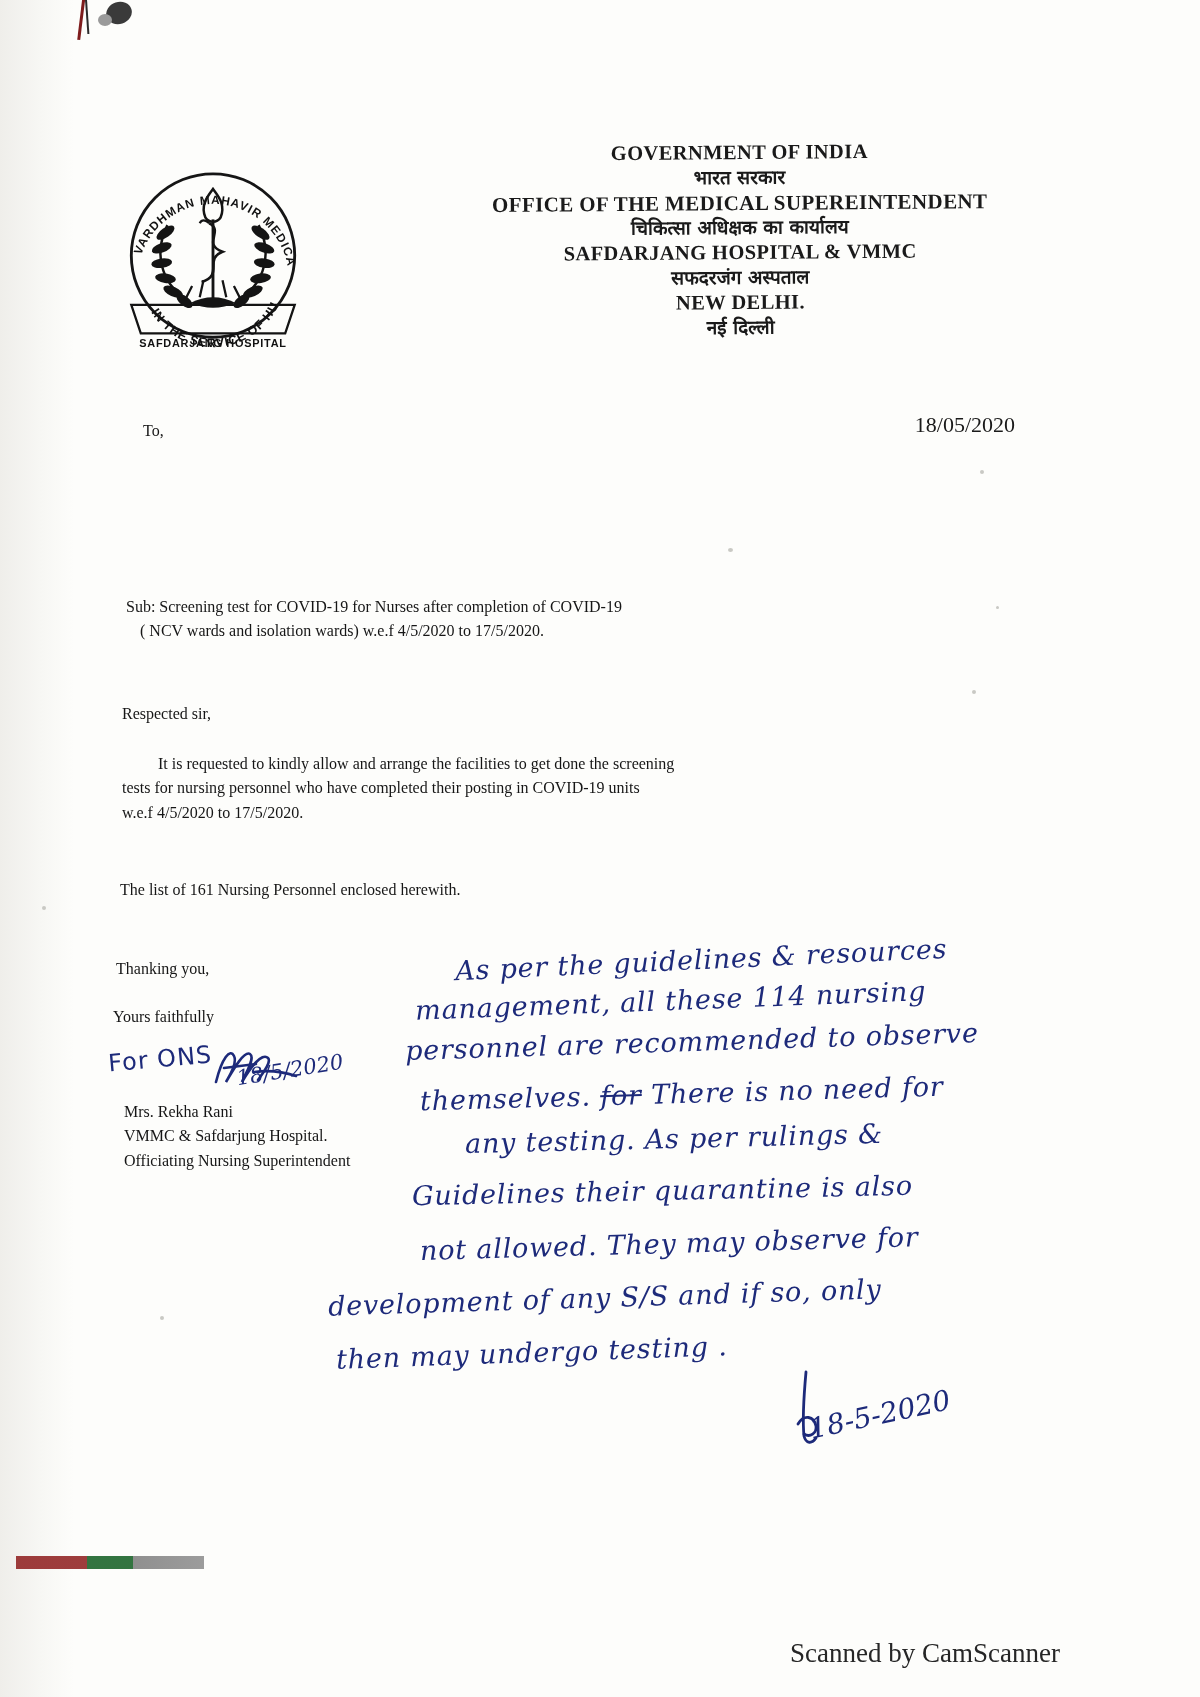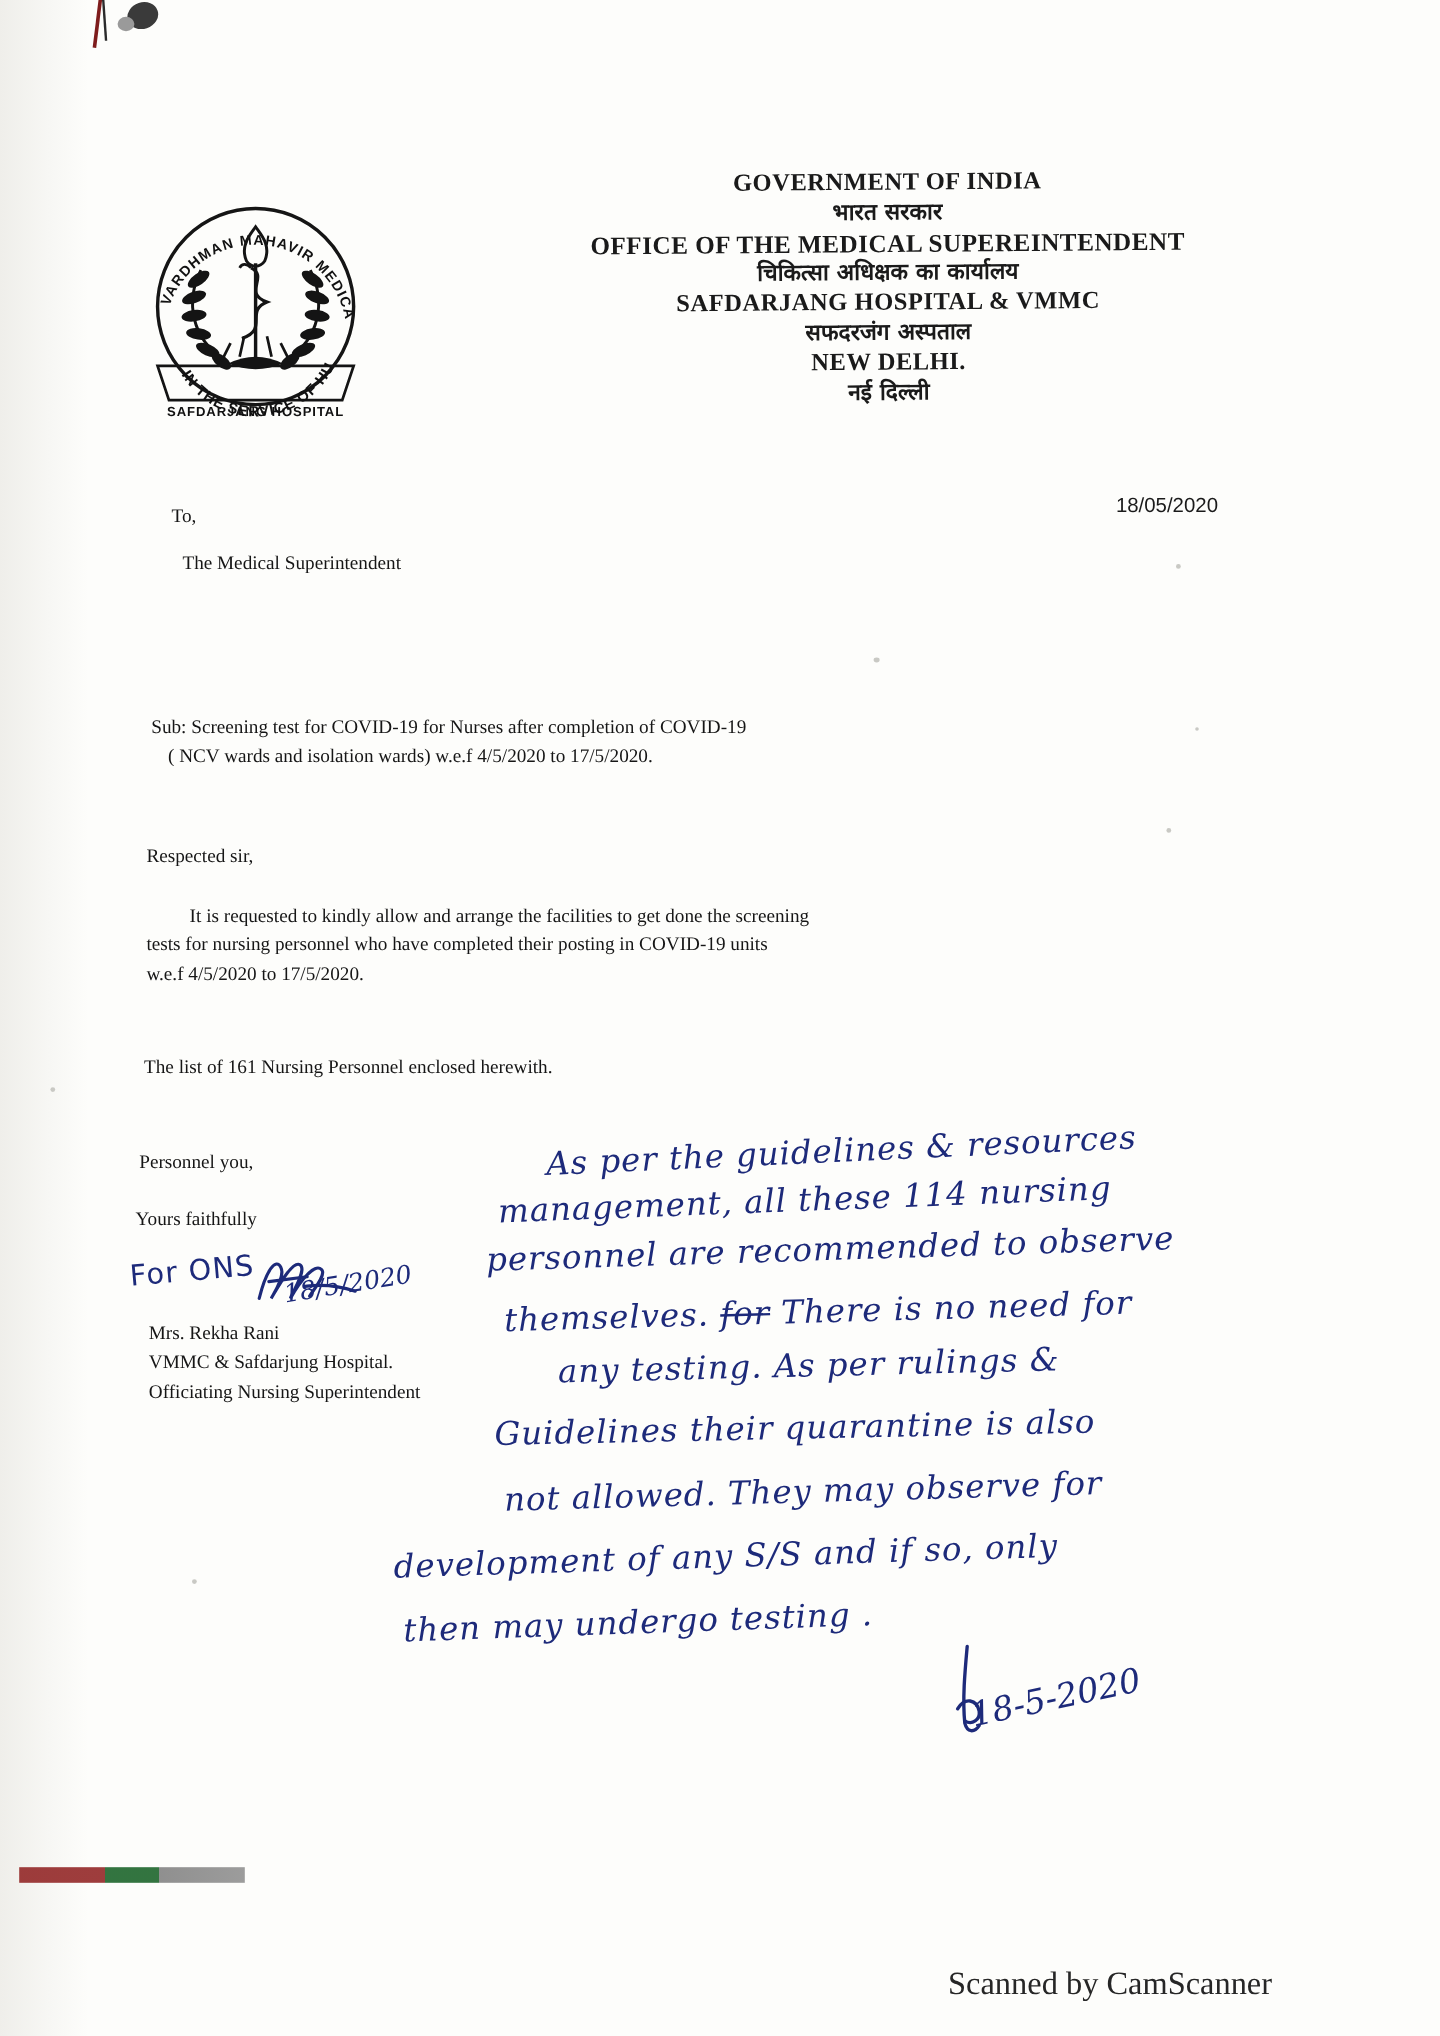--- a/index.html
+++ b/index.html
@@ -115,22 +115,22 @@
     font-family: "Liberation Serif", serif;
     font-size: 16px;
     color: #161616;
   }
   .lineblk { position: absolute; }
   .lineblk .line { position: static; display: block; line-height: 1.52; }
 
   .date-line {
     position: absolute;
     right: 185px; top: 12px;
-    font-size: 17px;
-    font-family: Liberation Sans, sans-serif;
+    font-size: 22px;
+    font-family: Liberation Serif, serif;
   }
   .to-label { left: 143px; top: 22px; }
   .addr { left: 152px; top: 58px; }
   .subject { left: 126px; top: 195px; }
   .subject .line:nth-child(2) { padding-left: 14px; }
   .salutation { left: 122px; top: 305px; }
   .para { left: 122px; top: 352px; }
   .para .line:nth-child(1) { padding-left: 36px; }
   .enclosure { left: 120px; top: 478px; }
   .thanks { left: 116px; top: 560px; }
@@ -275,41 +275,40 @@
     </div>
   </div>
 
   <div class="doc-body">
 
     <div class="date-line">18/05/2020</div>
 
     <div class="line to-label">To,</div>
 
     <div class="lineblk addr">
-      <span class="line">The Medical Superintendent</span>
     </div>
 
     <div class="lineblk subject">
       <span class="line">Sub: Screening test for COVID-19 for Nurses after completion of COVID-19</span>
       <span class="line">( NCV wards and isolation wards) w.e.f 4/5/2020 to 17/5/2020.</span>
     </div>
 
     <div class="line salutation">Respected sir,</div>
 
     <div class="lineblk para">
       <span class="line">It is requested to kindly allow and arrange the facilities to get done the screening</span>
       <span class="line">tests for nursing personnel who have completed their posting in COVID-19 units</span>
       <span class="line">w.e.f 4/5/2020 to 17/5/2020.</span>
     </div>
 
     <div class="lineblk enclosure">
       <span class="line">The list of 161 Nursing Personnel enclosed herewith.</span>
     </div>
 
-    <div class="line thanks">Personnel you,</div>
+    <div class="line thanks">Thanking you,</div>
     <div class="line yours">Yours faithfully</div>
 
     <div class="lineblk signer">
       <span class="line">Mrs. Rekha Rani</span>
       <span class="line">VMMC &amp; Safdarjung Hospital.</span>
       <span class="line">Officiating Nursing Superintendent</span>
     </div>
   </div>
 
   <div class="hw-forons">For ONS</div>

